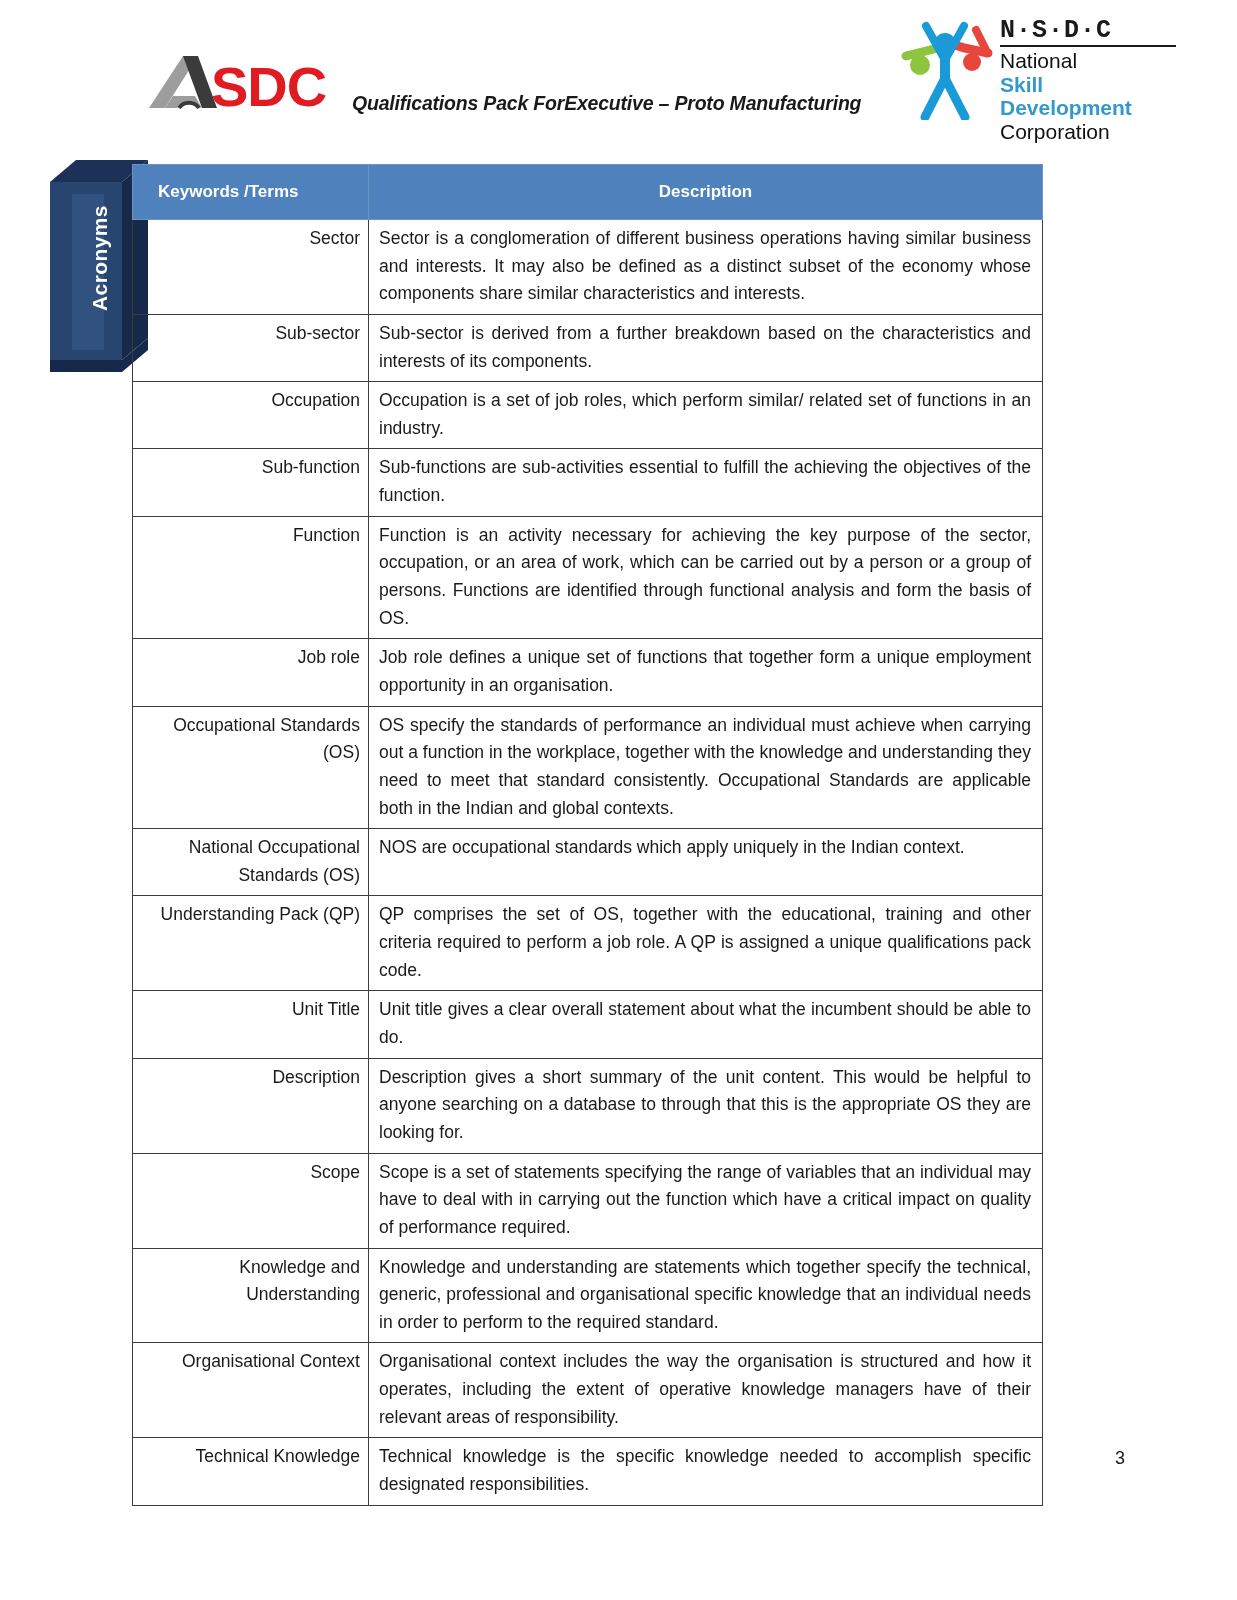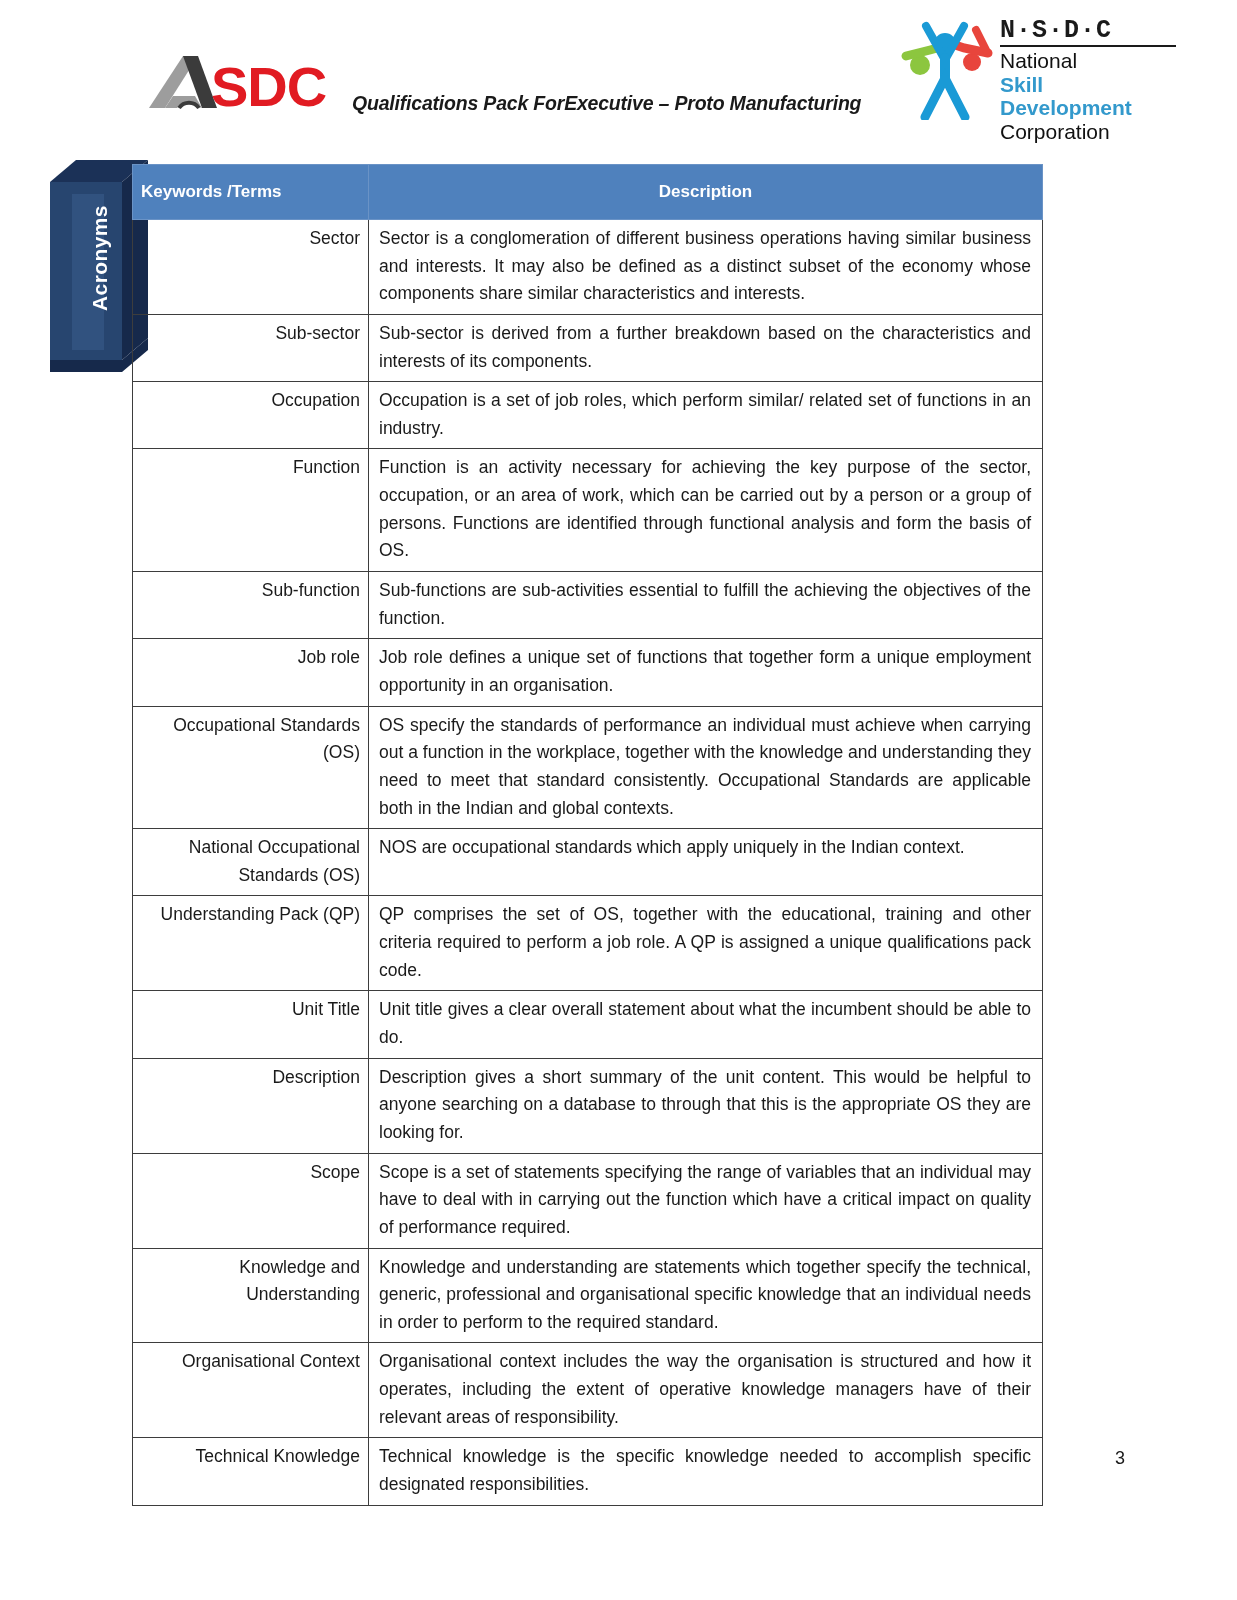--- a/index.html
+++ b/index.html
@@ -128,21 +128,21 @@
     background: #4F81BD;
     color: #ffffff;
     font-size: 17px;
     font-weight: bold;
     border: 1px solid #6a93c6;
     padding: 14px 12px;
     height: 26px;
   }
   .glossary-table th.th-term {
     text-align: left;
-    padding-left: 8px;
+    padding-left: 25px;
   }
   .glossary-table th.th-desc {
     text-align: center;
   }
 
   .glossary-table td {
     border: 1px solid #3d3d3d;
     vertical-align: top;
     font-size: 17.5px;
     line-height: 1.58;
@@ -248,28 +248,28 @@
       </tr>
       <tr>
         <td class="term-cell">Sub-sector</td>
         <td class="desc-cell">Sub-sector is derived from a further breakdown based on the characteristics and interests of its components.</td>
       </tr>
       <tr>
         <td class="term-cell">Occupation</td>
         <td class="desc-cell">Occupation is a set of job roles, which perform similar/ related set of functions in an industry.</td>
       </tr>
       <tr>
+        <td class="term-cell">Sub-function</td>
+        <td class="desc-cell">Sub-functions are sub-activities essential to fulfill the achieving the objectives of the function.</td>
+      </tr>
+      <tr>
         <td class="term-cell">Function</td>
         <td class="desc-cell">Function is an activity necessary for achieving the key purpose of the sector, occupation, or an area of work, which can be carried out by a person or a group of persons. Functions are identified through functional analysis and form the basis of OS.</td>
       </tr>
       <tr>
-        <td class="term-cell">Sub-function</td>
-        <td class="desc-cell">Sub-functions are sub-activities essential to fulfill the achieving the objectives of the function.</td>
-      </tr>
-      <tr>
         <td class="term-cell">Job role</td>
         <td class="desc-cell">Job role defines a unique set of functions that together form a unique employment opportunity in an organisation.</td>
       </tr>
       <tr>
         <td class="term-cell">Occupational Standards (OS)</td>
         <td class="desc-cell">OS specify the standards of performance an individual must achieve when carrying out a function in the workplace, together with the knowledge and understanding they need to meet that standard consistently. Occupational Standards are applicable both in the Indian and global contexts.</td>
       </tr>
       <tr>
         <td class="term-cell">National Occupational Standards (OS)</td>
         <td class="desc-cell">NOS are occupational standards which apply uniquely in the Indian context.</td>

